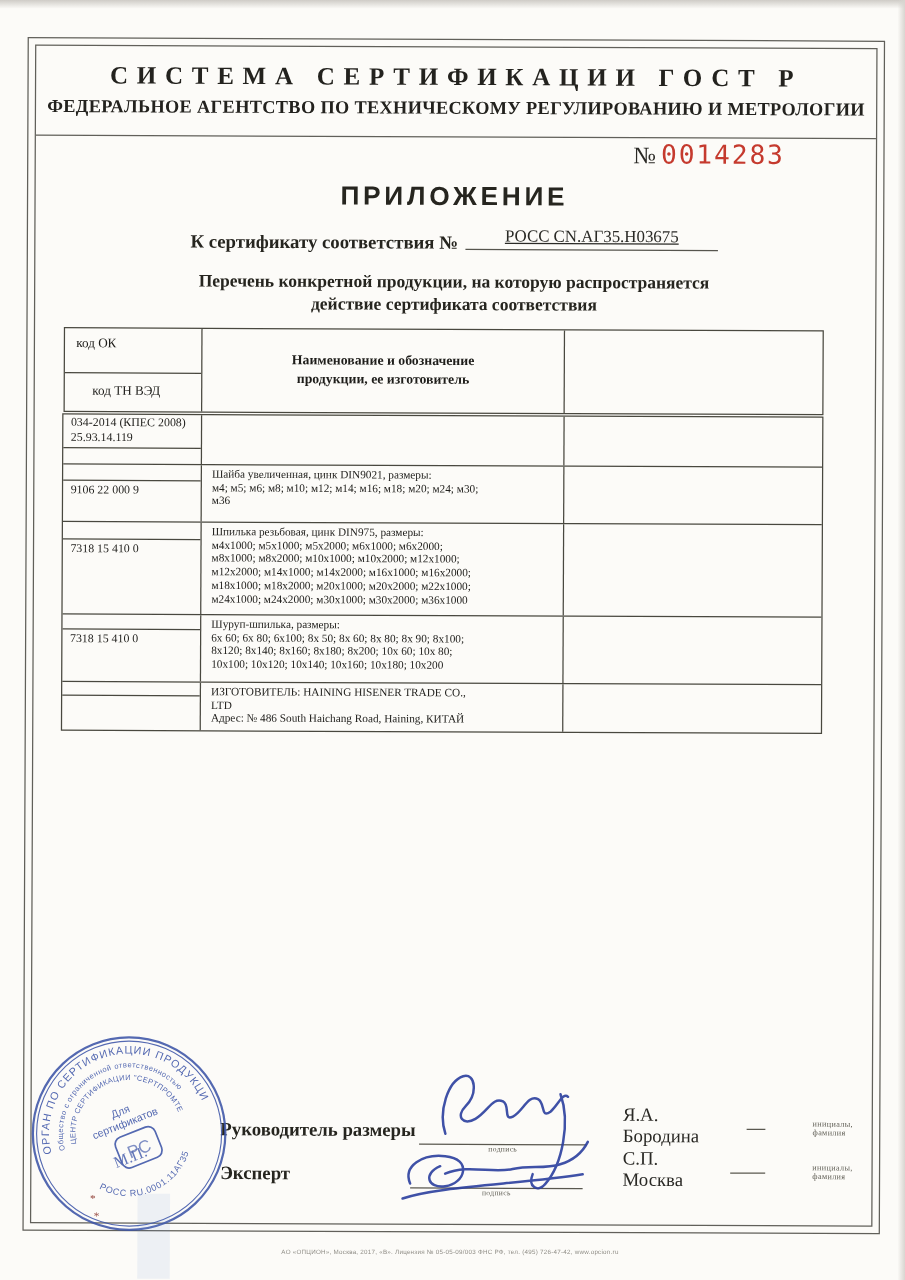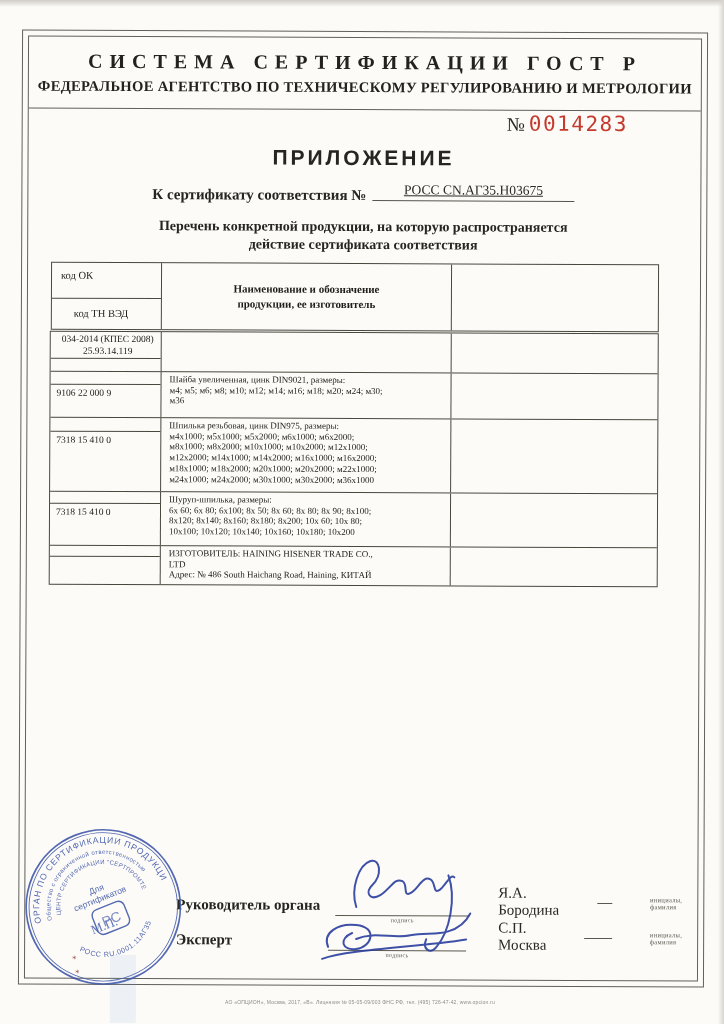--- a/index.html
+++ b/index.html
@@ -48,21 +48,21 @@
   .th-c1-top{height:36px;border-bottom:1px solid #49483f;padding:7px 0 0 9px;box-sizing:border-box;}
   .th-c1-bot{padding:9px 0 0 22px;}
   .th-c2,.th-c3{display:flex;align-items:center;justify-content:center;text-align:center;
     font-weight:bold;font-size:11px;line-height:15px;white-space:pre-line;}
   .th-c2{border-right:1px solid #49483f;}
 
   .t-body{position:absolute;left:49px;top:332px;width:607px;border:1.2px solid #49483f;}
   .t-row{display:grid;grid-template-columns:111px 290px 1fr;border-bottom:1px solid #49483f;box-sizing:border-box;}
   .t-row:last-child{border-bottom:none;}
   .c1{border-right:1px solid #49483f;font-size:9.5px;line-height:11.5px;}
-  .c1-top{border-bottom:1px solid #49483f;padding:2px 2px 0 6px;box-sizing:border-box;white-space:pre-line;text-align:center;}
+  .c1-top{border-bottom:1px solid #49483f;padding:2px 2px 0 6px;box-sizing:border-box;white-space:pre-line;}
   .c1-bot{padding:3px 0 0 6px;}
   .c2{border-right:1px solid #49483f;padding:2px 4px 0 8px;font-size:9px;line-height:10.7px;
     white-space:pre-line;}
   .r0{height:40px}.r0 .c1-top{height:27px}
   .r1{height:46px}.r1 .c1-top{height:13px}
   .r2{height:74px}.r2 .c1-top{height:14px}
   .r3{height:54px}.r3 .c1-top{height:12px}
   .r4{height:38px}.r4 .c1-top{height:11px}
 
   
@@ -182,21 +182,21 @@
           <div class="c1-top"></div>
           <div class="c1-bot"></div>
         </div>
         <div class="c2">ИЗГОТОВИТЕЛЬ: HAINING HISENER TRADE CO.,
 LTD
 Адрес: № 486 South Haichang Road, Haining, КИТАЙ</div>
         <div class="c3"></div>
       </div>
     </div>
 
-    <div class="role role-head">Руководитель органа</div>
+    <div class="role role-head">Руководитель размеры</div>
     <div class="role role-expert">Эксперт</div>
 
     <div class="sigline sigline1"></div>
     <div class="sig-cap cap1">подпись</div>
     <div class="sigline sigline2"></div>
     <div class="sig-cap cap2">подпись</div>
 
     <div class="namewrap name1">
       <div class="name-text">Я.А. Бородина</div>
       <div class="name-line"></div>

